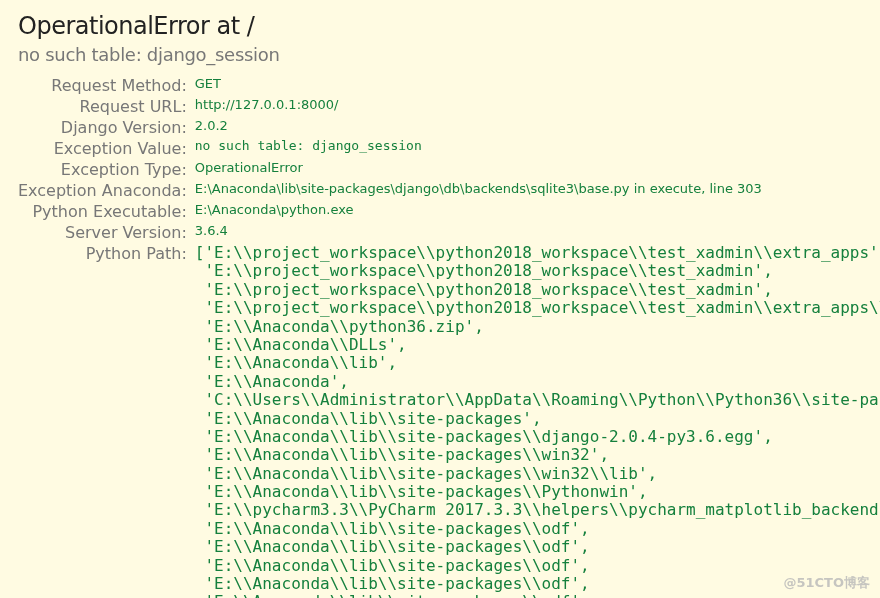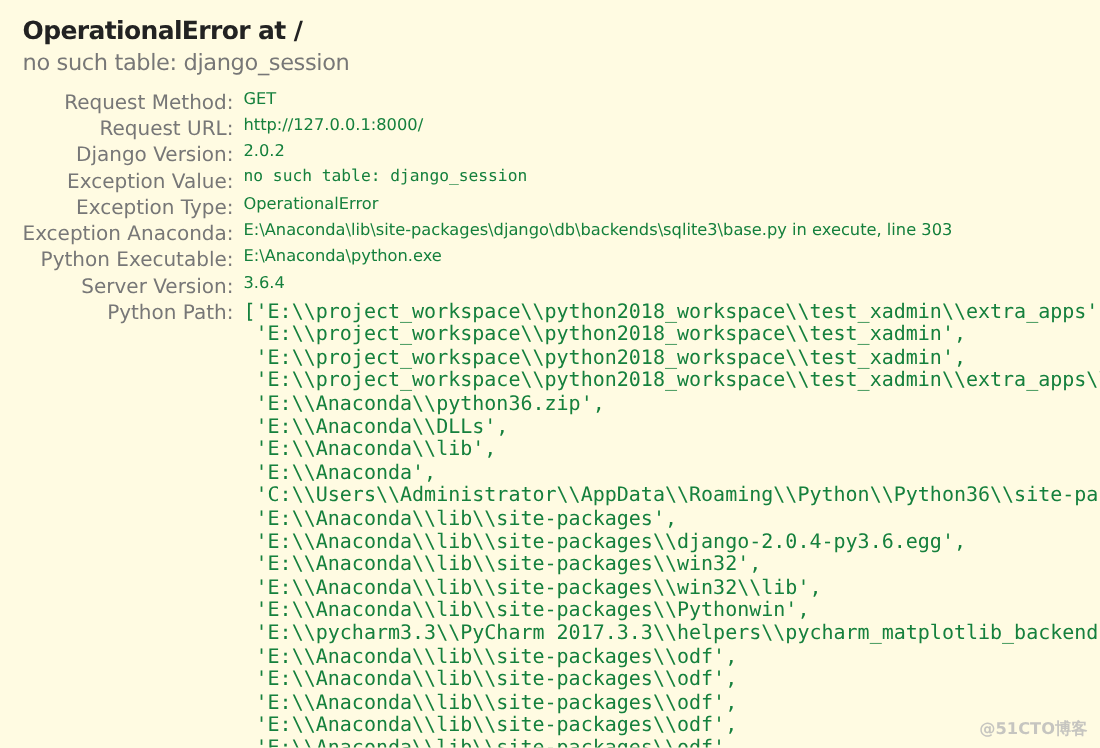--- a/index.html
+++ b/index.html
@@ -13,22 +13,22 @@
     background: #fffbe2;
     font-family: "DejaVu Sans", Arial, sans-serif;
     font-size: 13px;
     color: #333;
     position: relative;
   }
   .summary {
     padding: 12px 18px 4px 18px;
   }
   h1 {
-    font-size: 20px;
-    font-weight: 700;
+    font-size: 24px;
+    font-weight: 400;
     margin: 0 0 2px 0;
     color: #222;
     letter-spacing: -0.5px;
   }
   h2 {
     font-size: 18px;
     font-weight: 400;
     margin: 4px 0 10px 0;
     color: #777;
     letter-spacing: -0.3px;

